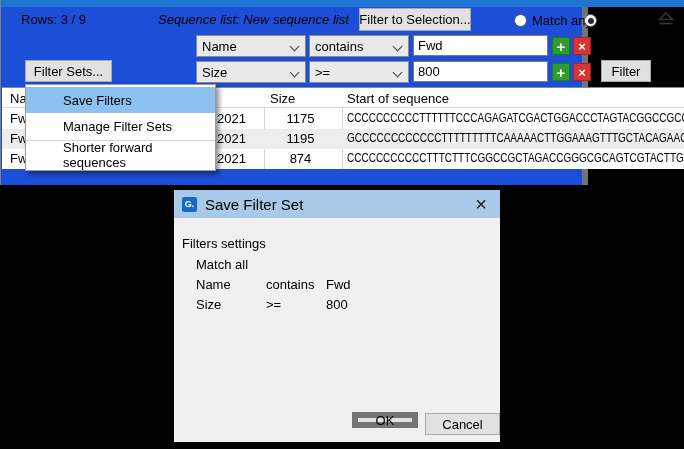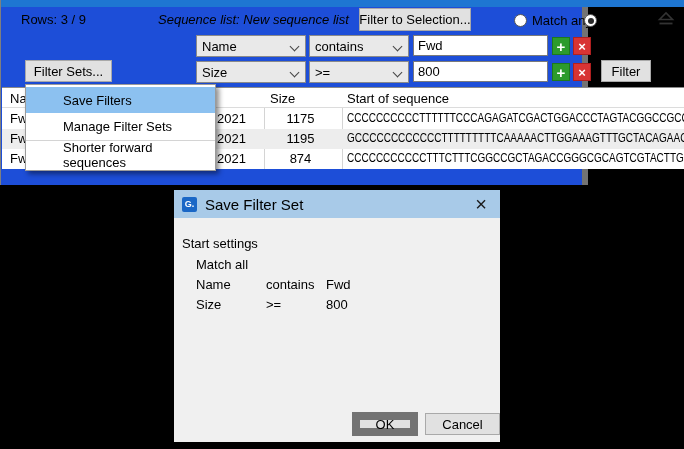--- a/index.html
+++ b/index.html
@@ -58,21 +58,21 @@
               font-size:9px; font-weight:bold; display:flex; align-items:center; justify-content:center; }
   .dlg-title-text { margin-left:8px; font-size:15px; }
   .dlg-close { position:absolute; right:4px; top:0; width:30px; height:28px; display:flex;
                align-items:center; justify-content:center; font-size:20px; color:#1a1a1a; cursor:default; }
   .dlg-lbl { position:absolute; font-size:13px; white-space:nowrap; }
   .nameinput { position:absolute; left:8px; top:144px; width:305px; height:20px; background:#fff;
                border:1px solid #7a7a7a; display:flex; align-items:center; padding-left:4px; font-size:13px; }
   .caret { width:1px; height:14px; background:#000; margin-left:1px; }
   .dlg-btn { position:absolute; height:22px; background:#e1e1e1; border:1px solid #a9a9a9; font-size:13px;
              display:flex; align-items:center; justify-content:center; }
-  .dlg-btn.default { border:8px solid #737373; height:24px; }
+  .dlg-btn.default { border:6px solid #737373; height:16px; }
 </style>
 </head>
 <body>
 
 <div class="stage">
 
   <div class="toppanel">
     <div class="accentbar"></div>
 
     <div class="lbl" style="left:20px; top:12px;">Rows: 3 / 9</div>
@@ -159,21 +159,21 @@
     <div class="menu-item">Shorter forward sequences</div>
   </div>
 
   <div class="dialog">
     <div class="dlg-title">
       <div class="dlg-icon">G.</div>
       <div class="dlg-title-text">Save Filter Set</div>
       <div class="dlg-close">×</div>
     </div>
 
-    <div class="dlg-lbl" style="left:8px; top:46px;">Start settings</div>
+    <div class="dlg-lbl" style="left:8px; top:46px;">Filters settings</div>
     <div class="dlg-lbl" style="left:22px; top:67px;">Match all</div>
 
     <div class="dlg-lbl" style="left:22px; top:87px;">Name</div>
     <div class="dlg-lbl" style="left:92px; top:87px;">contains</div>
     <div class="dlg-lbl" style="left:152px; top:87px;">Fwd</div>
 
     <div class="dlg-lbl" style="left:22px; top:107px;">Size</div>
     <div class="dlg-lbl" style="left:92px; top:107px;">&gt;=</div>
     <div class="dlg-lbl" style="left:152px; top:107px;">800</div>
 

